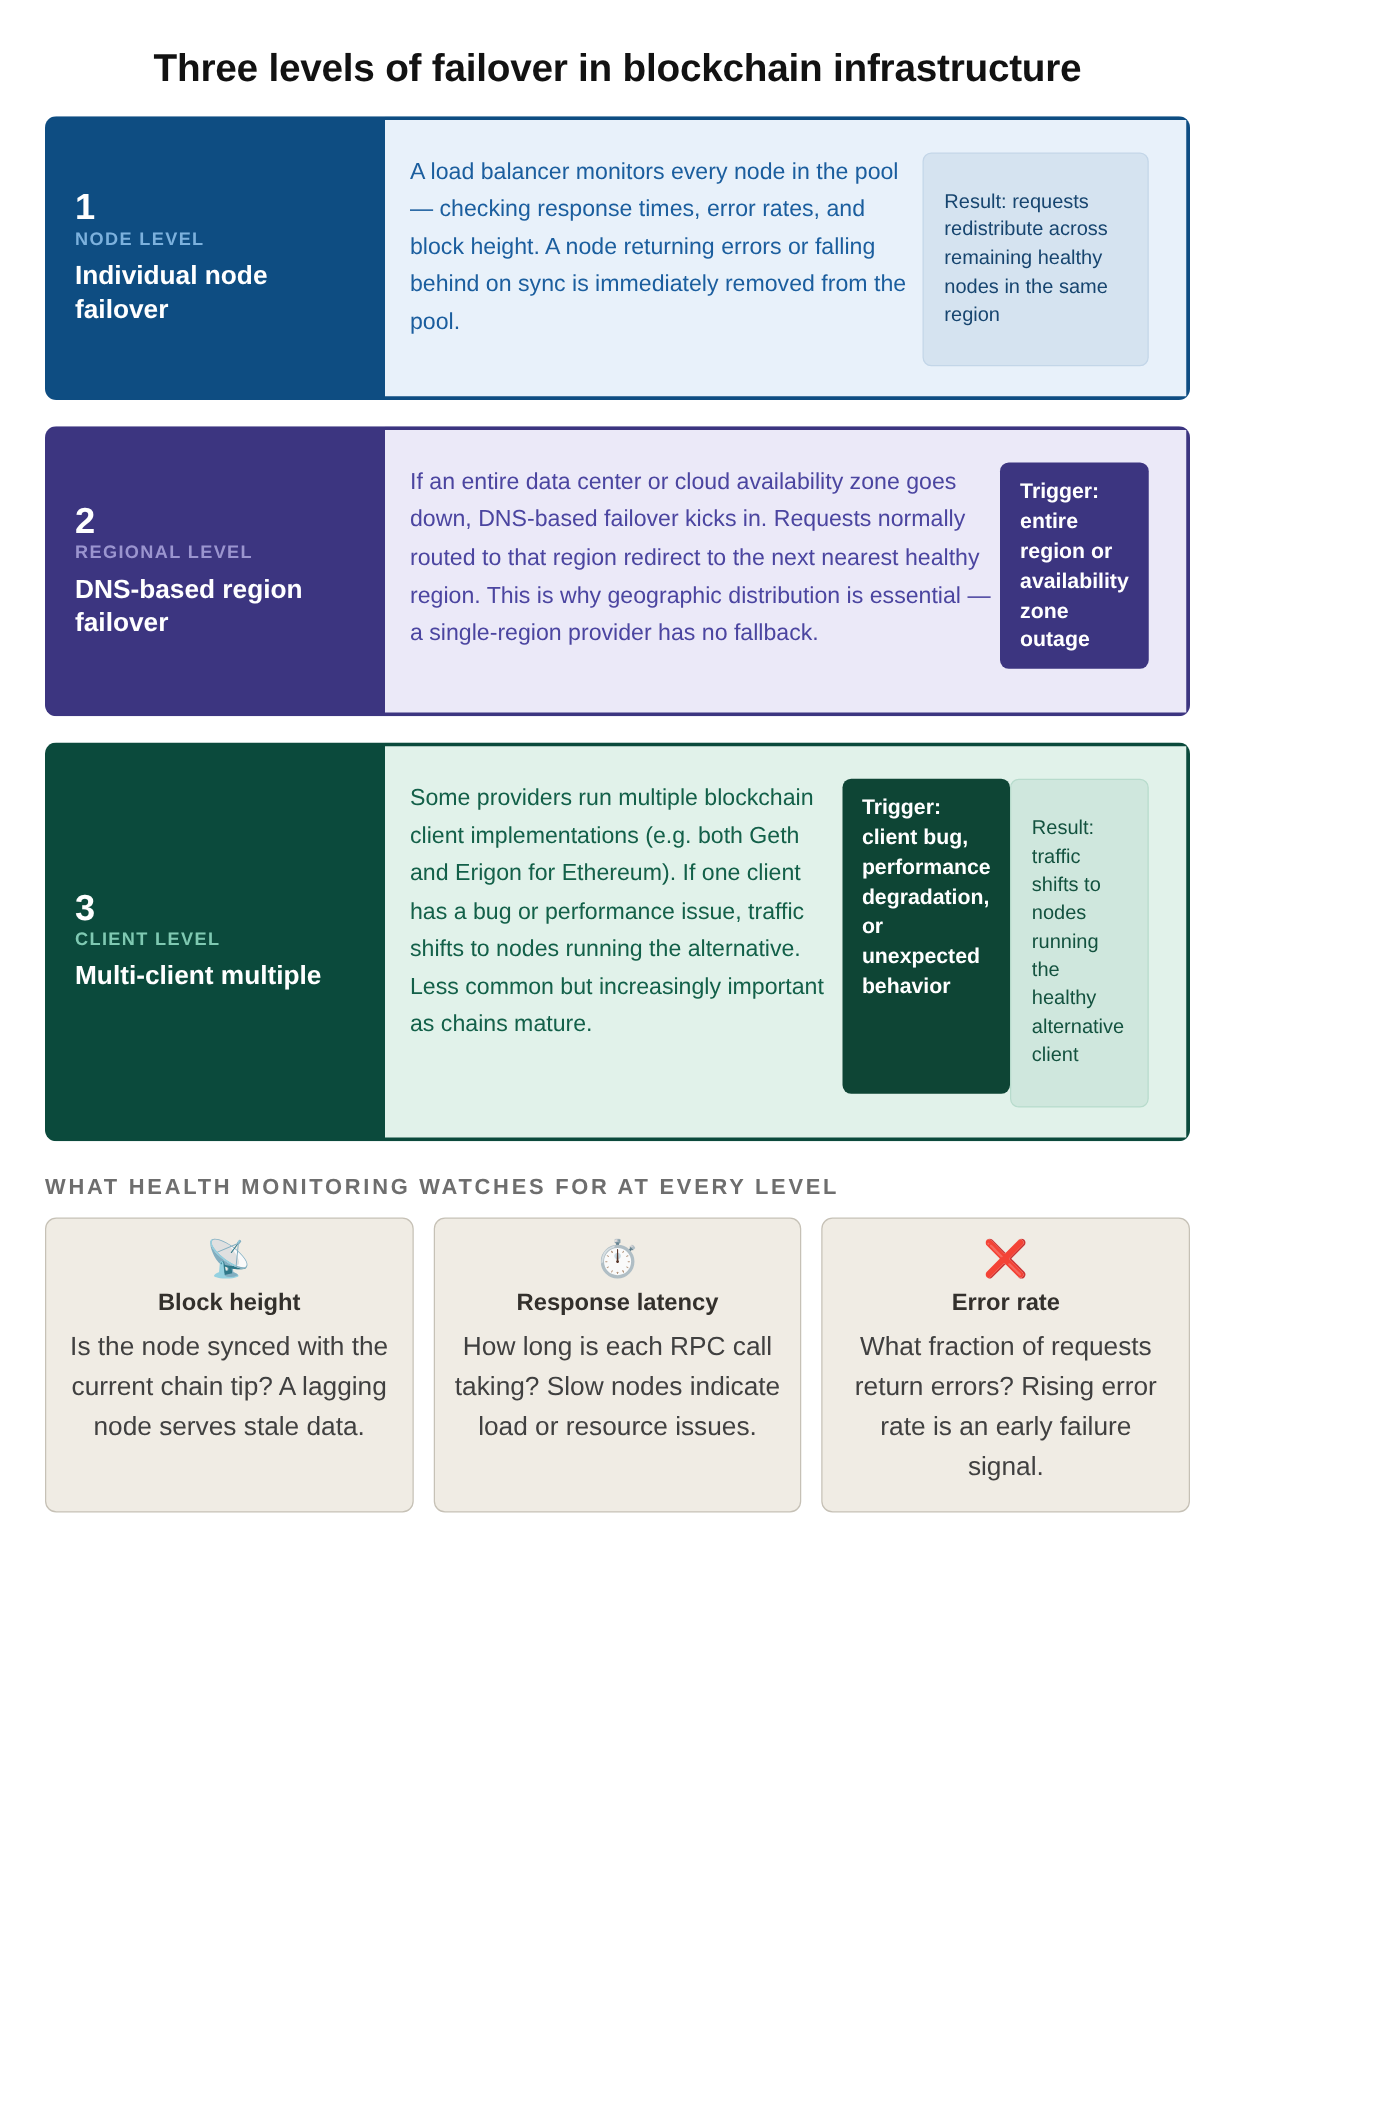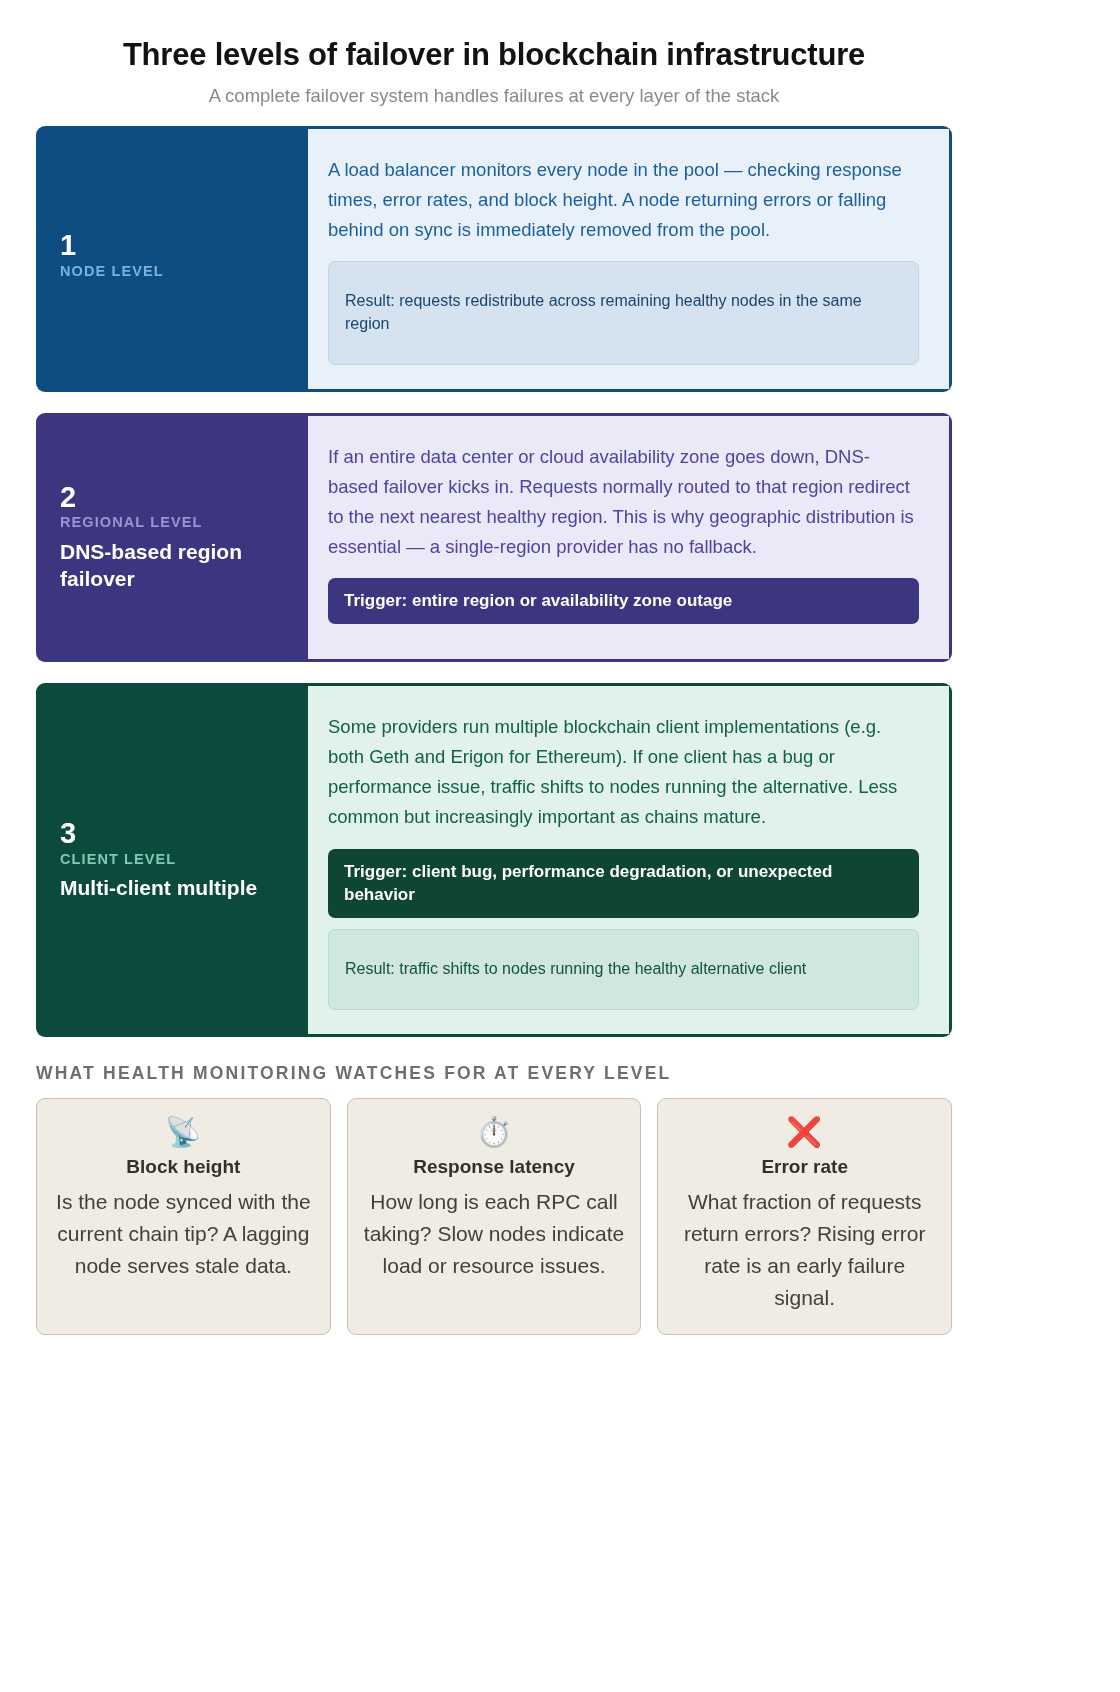--- a/index.html
+++ b/index.html
@@ -80,21 +80,21 @@
     font-size: 21px;
     font-weight: bold;
     color: #ffffff;
     line-height: 1.28;
   }
 
   .level-right {
     flex: 1 1 auto;
     padding: 26px 30px 24px 20px;
     display: flex;
-    flex-direction: column;
+    flex-direction: row;
     border-top: 3px solid transparent;
     border-right: 3px solid transparent;
     border-bottom: 3px solid transparent;
   }
 
   .level-body {
     font-size: 18.5px;
     line-height: 1.63;
     margin-bottom: 16px;
   }
@@ -184,29 +184,29 @@
     line-height: 1.52;
   }
 </style>
 </head>
 <body>
 
 <div class="page">
 
   <div class="header">
     <div class="main-title">Three levels of failover in blockchain infrastructure</div>
-    <div class="main-subtitle">A complete failover system handles failures at every layer of the stack</div>
   </div>
 
   <div class="levels">
 
     <div class="level-card c-blue">
       <div class="level-left">
         <div class="level-num">1</div>
         <div class="level-kicker">NODE LEVEL</div>
+        <div class="level-name">Individual node failover</div>
       </div>
       <div class="level-right">
         <div class="level-body">A load balancer monitors every node in the pool — checking response times, error rates, and block height. A node returning errors or falling behind on sync is immediately removed from the pool.</div>
         <div class="result-box">Result: requests redistribute across remaining healthy nodes in the same region</div>
       </div>
     </div>
 
     <div class="level-card c-purple">
       <div class="level-left">
         <div class="level-num">2</div>

